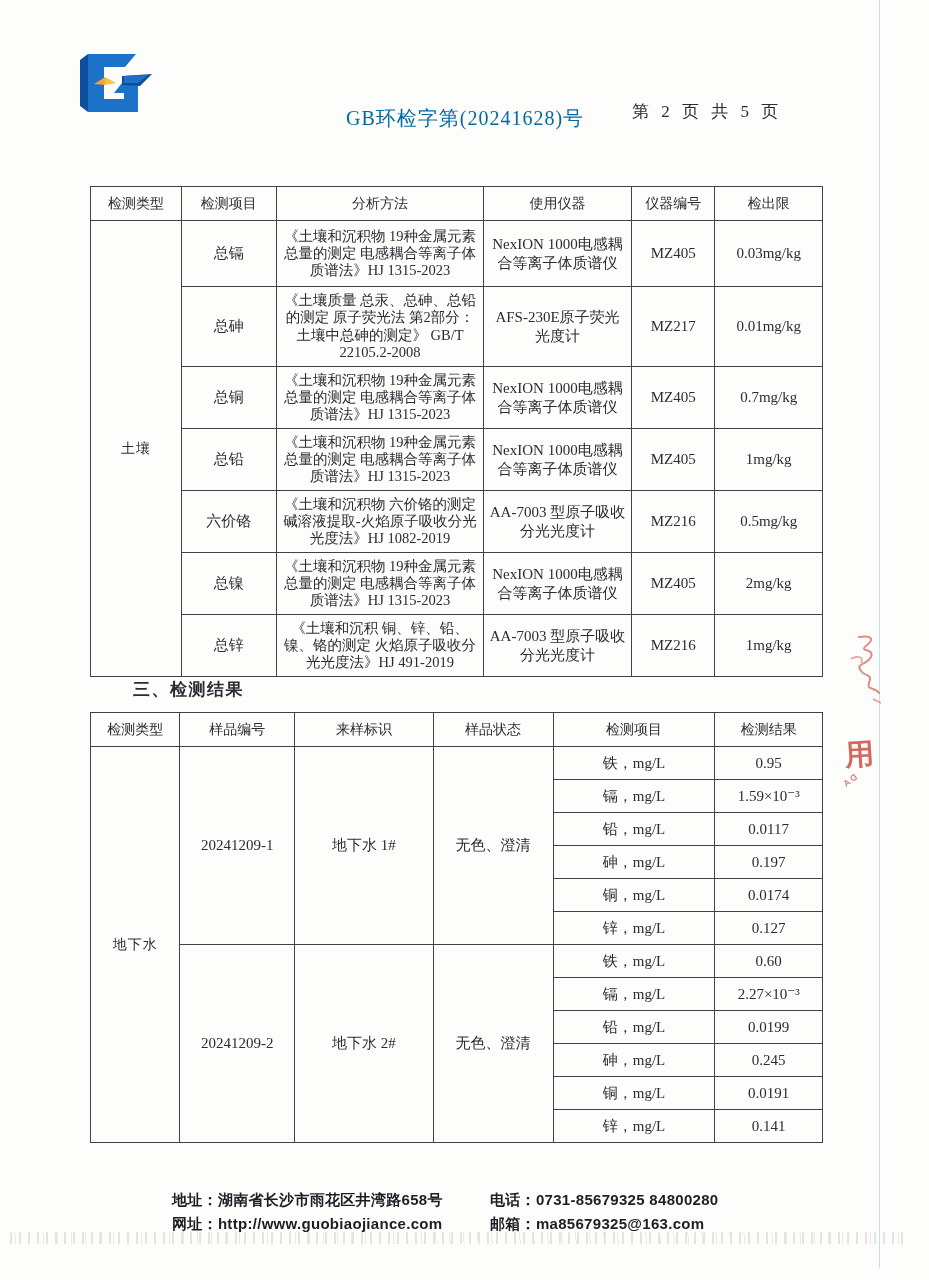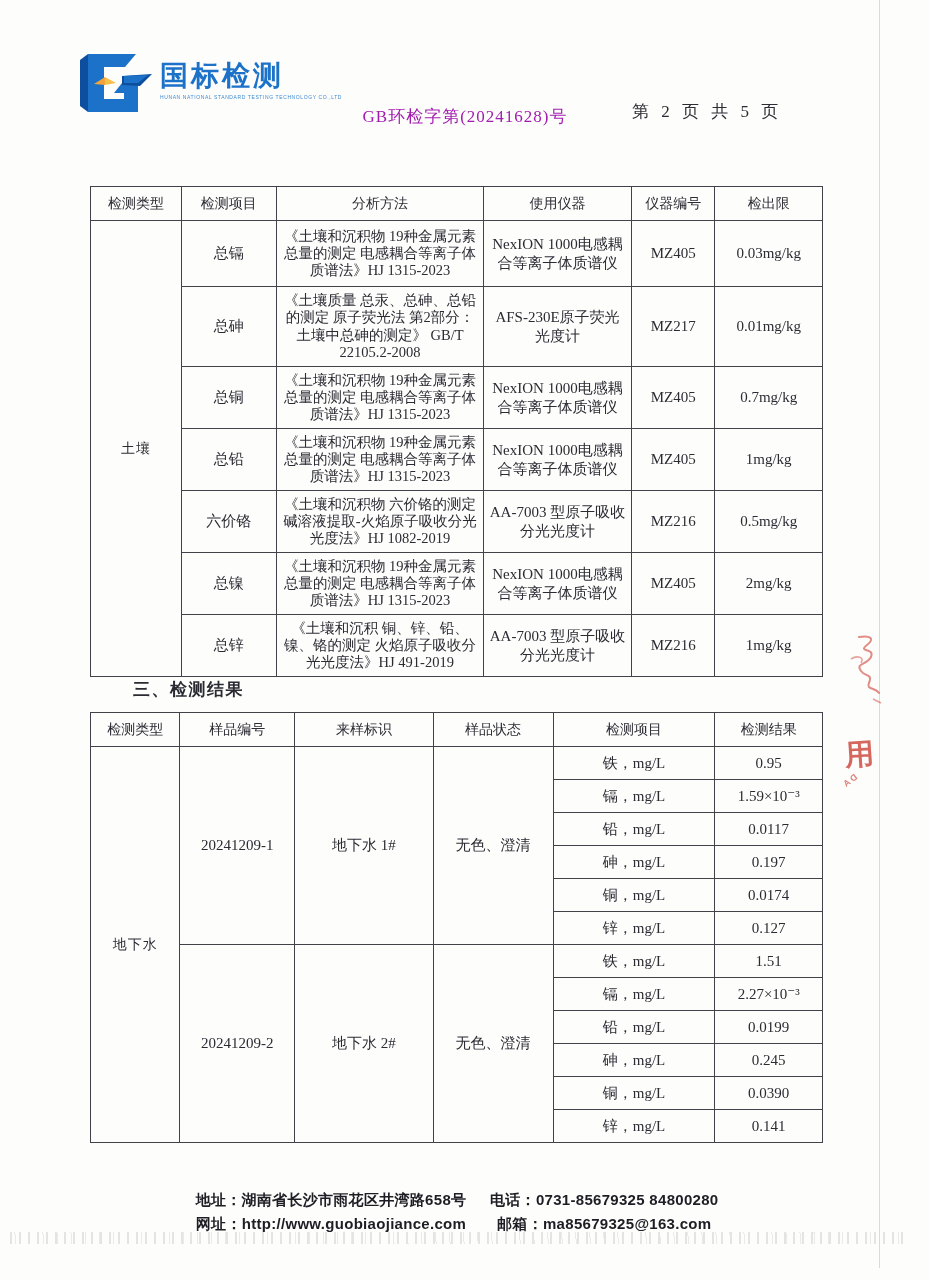--- a/index.html
+++ b/index.html
@@ -42,21 +42,21 @@
   }
   .logo-sub{
     font-family:"Liberation Sans","DejaVu Sans",sans-serif;
     color:var(--brand-blue);font-size:5px;letter-spacing:.6px;margin-top:4px;opacity:.85;
     white-space:nowrap;
   }
   .title-block{position:absolute;left:290px;top:96px;width:350px;text-align:center;}
   .report-title{
     font-size:31px;letter-spacing:9px;word-spacing:4px;font-weight:500;color:#25252e;
   }
-  .report-no{font-size:17px;margin-top:9px;letter-spacing:1px;color:#a21caf;}
+  .report-no{font-size:20px;margin-top:9px;letter-spacing:1px;color:#0369a1;}
   .page-indicator{
     position:absolute;left:632px;top:100px;font-size:17px;letter-spacing:4px;color:#2c2c35;
   }
   
   .tbl-wrap1{position:absolute;left:90px;top:186px;width:733px;}
   .tbl-wrap2{position:absolute;left:90px;top:712px;width:733px;}
   table{border-collapse:collapse;width:100%;table-layout:fixed;}
   th,td{
     border:1.6px solid var(--border);
     padding:2px 5px;text-align:center;vertical-align:middle;
@@ -86,43 +86,39 @@
     font-size:9px;font-weight:700;opacity:.65;transform:rotate(-38deg) scaleX(-1);
     font-family:"Liberation Sans","DejaVu Sans",sans-serif;letter-spacing:2px;
   }
   
   .footer{
     position:absolute;left:172px;top:1191px;
     display:grid;grid-template-columns:318px auto;row-gap:5px;
     font-family:"Liberation Sans","DejaVu Sans",sans-serif;
     font-weight:700;font-size:15px;color:#1d1d24;letter-spacing:.3px;
   }
-  .footer div{white-space:nowrap;text-align:center;}
+  .footer div{white-space:nowrap;}
 </style>
 </head>
 <body>
 
 <div class="doc">
 
   <div class="scan-line-right"></div>
   <div class="scan-noise"></div>
 
   <div class="logo">
     <svg class="logo-icon" viewBox="0 0 80 62">
       <path d="M14,2 L62,2 L51,15 L30,15 L30,47 L50,47 L50,41 L40,41 L48,31 L64,31 L64,60 L14,60 Z" fill="#1b72c8"></path>
       <path d="M6,8 L14,2 L14,60 L6,54 Z" fill="#0d4f9e"></path>
       <path d="M48,24 L78,22 L66,34 L48,33 Z" fill="#0d4f9e"></path>
       <path d="M50,24 L74,23 L64,31 L50,31 Z" fill="#1b72c8"></path>
       <path d="M20,32 L31,25 L31,33 Z" fill="#f2a33c"></path>
       <path d="M31,25 L42,31 L31,33 Z" fill="#f7c04a"></path>
     </svg>
-    <div class="logo-text">
-      <div class="logo-name">国标检测</div>
-      <div class="logo-sub">HUNAN NATIONAL STANDARD TESTING TECHNOLOGY CO.,LTD</div>
-    </div>
   </div>
 
   <div class="title-block">
     <div class="report-no">GB环检字第(20241628)号</div>
   </div>
   <div class="page-indicator">第 2 页 共 5 页</div>
 
   <div class="tbl-wrap1">
     <table>
       <colgroup>
@@ -243,37 +239,37 @@
       </tr>
       <tr>
         <td>锌，mg/L</td>
         <td>0.127</td>
       </tr>
       <tr>
         <td rowspan="6">20241209-2</td>
         <td rowspan="6">地下水 2#</td>
         <td rowspan="6">无色、澄清</td>
         <td>铁，mg/L</td>
-        <td>1.51</td>
+        <td>0.60</td>
       </tr>
       <tr>
         <td>镉，mg/L</td>
         <td>2.27×10⁻³</td>
       </tr>
       <tr>
         <td>铅，mg/L</td>
         <td>0.0199</td>
       </tr>
       <tr>
         <td>砷，mg/L</td>
         <td>0.245</td>
       </tr>
       <tr>
         <td>铜，mg/L</td>
-        <td>0.0390</td>
+        <td>0.0191</td>
       </tr>
       <tr>
         <td>锌，mg/L</td>
         <td>0.141</td>
       </tr>
     </tbody>
       </table>
   </div>
 
   <svg class="stamp-scribble" width="42" height="78" viewBox="0 0 42 78">

